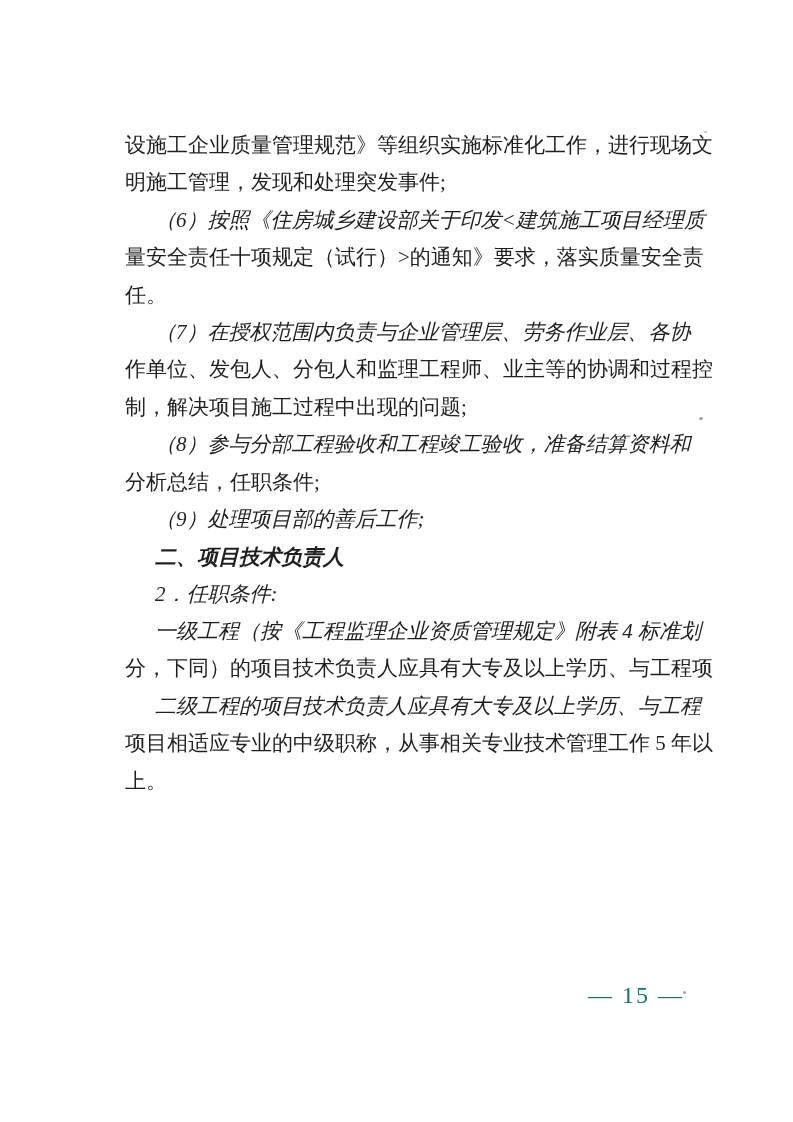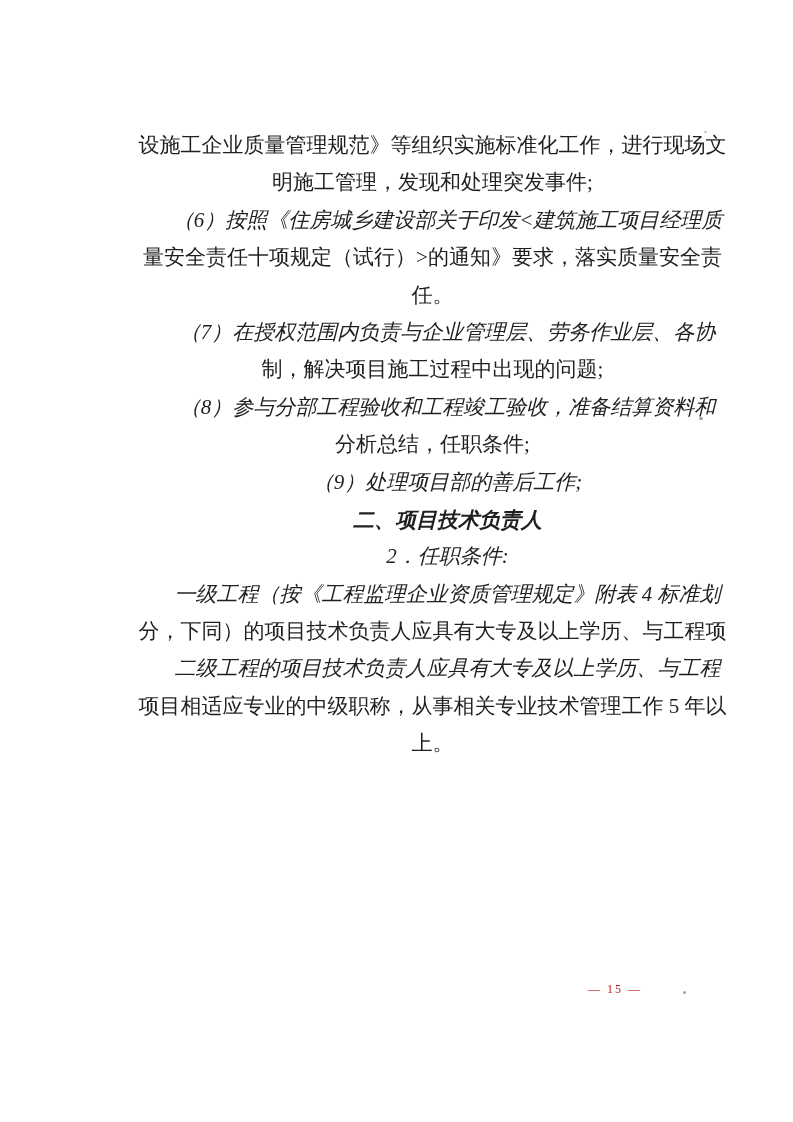--- a/index.html
+++ b/index.html
@@ -26,37 +26,36 @@
     left: 125px;
     top: 127px;
     width: 615px;
   }
   .ln {
     font-size: 21px;
     line-height: 37.4px;
     height: 37.4px;
     white-space: nowrap;
     letter-spacing: 0px;
-    text-align: center;
   }
   .indent {
     text-indent: 30px;
     font-style: italic;
   }
   .heading {
     font-family: "Liberation Sans", "DejaVu Sans", sans-serif;
     font-weight: 700;
   }
   .page-number {
     position: absolute;
     left: 588px;
     top: 982px;
-    font-size: 12px;
+    font-size: 24px;
     letter-spacing: 2px;
-    color: #b91c1c;
+    color: #0f766e;
     white-space: nowrap;
   }
   .speck {
     position: absolute;
     background: #a0a0a0;
     border-radius: 50%;
   }
   .speck.s1 { left: 699px; top: 417px; width: 4px; height: 3px; }
   .speck.s2 { left: 697px; top: 699px; width: 4px; height: 3px; }
   .speck.s3 { left: 683px; top: 991px; width: 3px; height: 3px; }
@@ -67,20 +66,21 @@
 
 <div class="page">
 
   <div class="text-block">
     <div class="ln">设施工企业质量管理规范》等组织实施标准化工作，进行现场文</div>
     <div class="ln">明施工管理，发现和处理突发事件;</div>
     <div class="ln indent">（6）按照《住房城乡建设部关于印发&lt;建筑施工项目经理质</div>
     <div class="ln">量安全责任十项规定（试行）&gt;的通知》要求，落实质量安全责</div>
     <div class="ln">任。</div>
     <div class="ln indent">（7）在授权范围内负责与企业管理层、劳务作业层、各协</div>
+    <div class="ln">作单位、发包人、分包人和监理工程师、业主等的协调和过程控</div>
     <div class="ln">制，解决项目施工过程中出现的问题;</div>
     <div class="ln indent">（8）参与分部工程验收和工程竣工验收，准备结算资料和</div>
     <div class="ln">分析总结，任职条件;</div>
     <div class="ln indent">（9）处理项目部的善后工作;</div>
     <div class="ln indent heading">二、项目技术负责人</div>
     <div class="ln indent">2．任职条件:</div>
     <div class="ln indent">一级工程（按《工程监理企业资质管理规定》附表 4 标准划</div>
     <div class="ln">分，下同）的项目技术负责人应具有大专及以上学历、与工程项</div>
     <div class="ln indent">二级工程的项目技术负责人应具有大专及以上学历、与工程</div>
     <div class="ln">项目相适应专业的中级职称，从事相关专业技术管理工作 5 年以</div>

